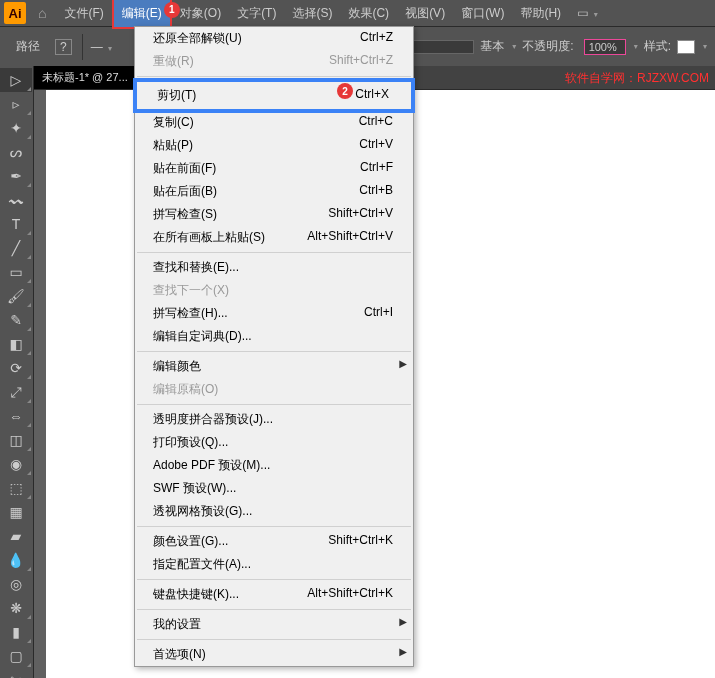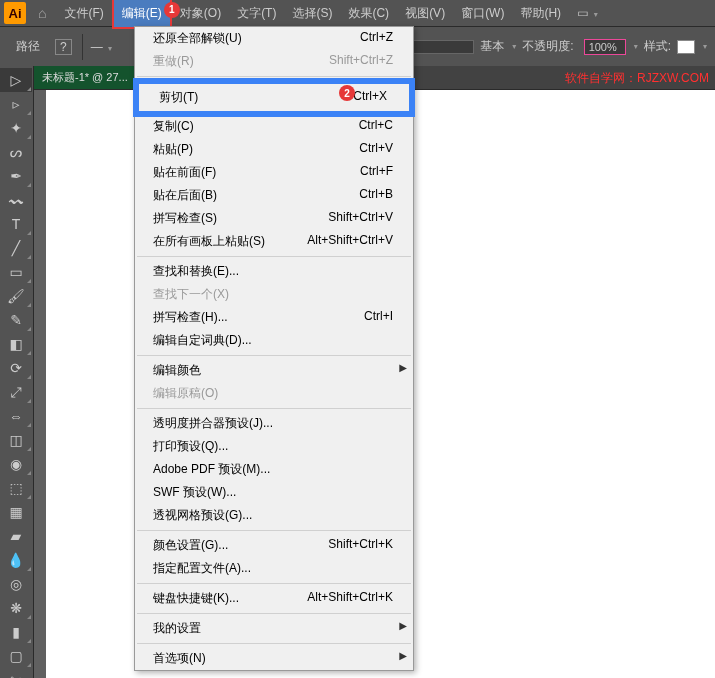--- a/index.html
+++ b/index.html
@@ -14,28 +14,28 @@
 .optionbar { background: #535353; height: 40px; display: flex; align-items: center; padding-left: 10px; border-top: 1px solid #2a2a2a; }
 .opt-label { margin: 0 15px 0 6px; color: #ccc; text-align: right; }
 .opacity-field { background: #3a3a3a; color: #ccc; width: 42px; padding: 1px 4px; margin-left: 4px; font-size: 11px; border: 1px solid #ec4899; }
 .down-caret { font-size: 8px; margin-left: 2px; color: #999; }
 .color-swatch { width: 18px; height: 14px; background: #fff; border: 1px solid #888; display: inline-block; vertical-align: middle; }
 .toolbar { position: absolute; left: 0; top: 66px; width: 34px; background: #535353; height: 612px; border-right: 1px solid #2a2a2a; padding-top: 2px; }
 .toolbar .tool { width: 32px; height: 24px; display: flex; align-items: center; justify-content: center; color: #ccc; font-size: 14px; cursor: default; position: relative; }
 .toolbar .tool.sel { background: #3a3a3a; }
 .toolbar .tool .tri { position: absolute; right: 1px; bottom: 1px; width: 0; height: 0; border-left: 4px solid transparent; border-bottom: 4px solid #888; }
 .tabbar { position: absolute; left: 34px; top: 66px; height: 24px; background: #424242; right: 0; display: flex; align-items: center; border-bottom: 1px solid #2a2a2a; }
-.tab { background: #14532d; padding: 4px 8px; font-size: 11px; color: #ddd; }
+.tab { background: #000000; padding: 4px 8px; font-size: 11px; color: #ddd; }
 .watermark { position: absolute; right: 6px; top: 70px; color: #ff3030; font-size: 12px; font-family: Arial, sans-serif; }
 .canvas { position: absolute; left: 34px; top: 90px; right: 0; bottom: 0; background: #606060; }
 .canvas-white { position: absolute; left: 12px; top: 0; right: 0; bottom: 0; background: #fff; }
 .dropdown { position: absolute; left: 134px; top: 26px; width: 280px; background: #f0f0f0; border: 1px solid #999; box-shadow: 2px 2px 6px rgba(0,0,0,0.3); color: #000; z-index: 10; }
 .dditem { display: flex; justify-content: space-between; padding: 3px 20px 3px 18px; font-size: 12px; cursor: default; position: relative; }
 .dditem.disabled { color: #999; }
-.dditem.highlight { border: 6px solid #3b82f6; margin: -2px; padding: 5px 22px 5px 20px; }
+.dditem.highlight { border: 4px solid #3b82f6; margin: -2px; padding: 5px 22px 5px 20px; }
 .ddsep { height: 1px; background: #d0d0d0; margin: 3px 2px; }
 .submenu-arrow { position: absolute; right: 6px; font-size: 10px; color: #333; }
 .marker2 { left: 200px; top: 1px; }
 .opt-right { margin-left: auto; display: flex; align-items: center; gap: 6px; padding-right: 8px; }
 </style>
 </head>
 <body>
 
 <div class="menubar">
   <div class="ai-logo">Ai</div>

